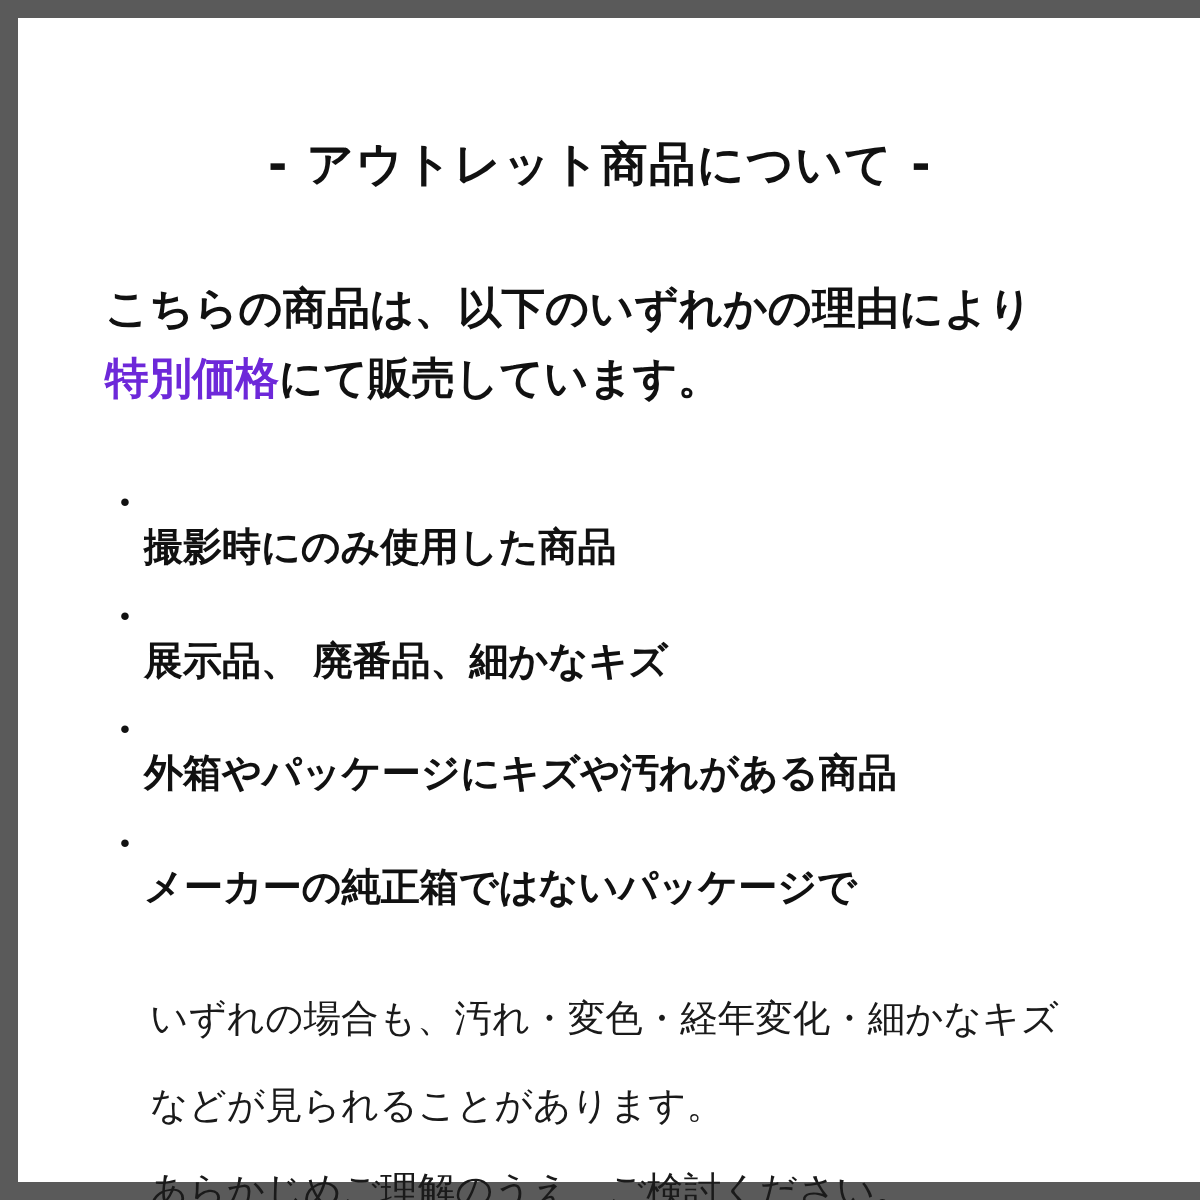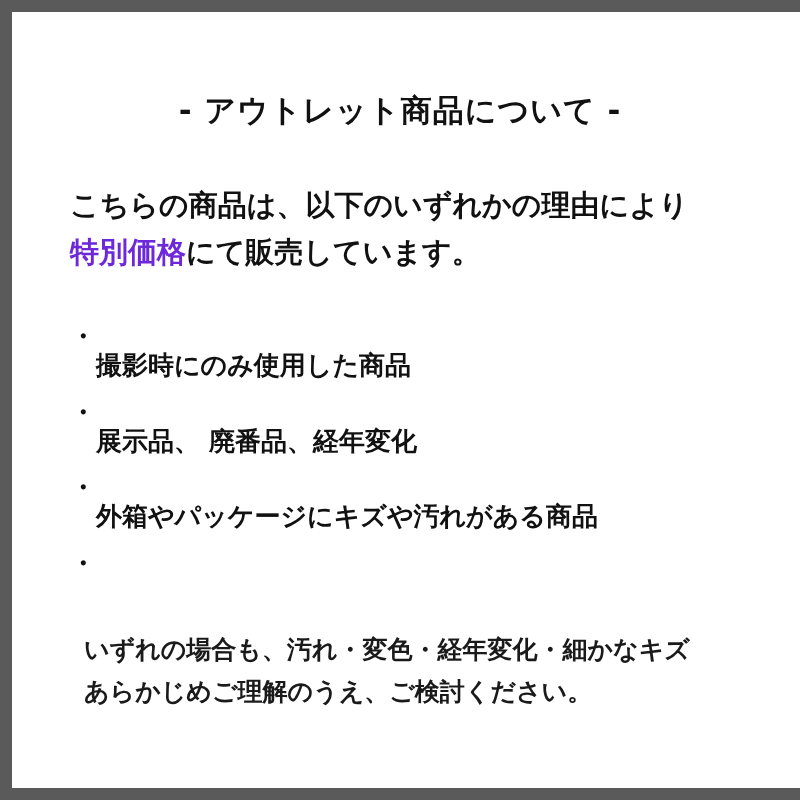--- a/index.html
+++ b/index.html
@@ -83,22 +83,21 @@
   .footnote {
     margin-top: 46px;
     padding-left: 72px;
     padding-right: 30px;
     font-size: 25px;
     color: #1a1a1a;
     line-height: 1.66;
     font-weight: normal;
   }
   .footnote p {
-    margin: 0;
-    font-weight: bold;
+    margin: 16px;
   }
 </style>
 </head>
 <body>
 
 <div class="frame">
   <div class="inner">
 
     <div class="title">- アウトレット商品について -</div>
 
@@ -112,38 +111,40 @@
       <div class="bullet">
         <span class="dot">・</span>
         <span class="btext">
           <span>撮影時にのみ使用した商品</span>
         </span>
       </div>
 
       <div class="bullet">
         <span class="dot">・</span>
         <span class="btext">
-          <span>展示品、 廃番品、経年変化</span>
+          <span>展示品、 廃番品、細かなキズ</span>
         </span>
       </div>
 
       <div class="bullet">
         <span class="dot">・</span>
         <span class="btext">
           <span>外箱やパッケージにキズや汚れがある商品</span>
         </span>
       </div>
 
       <div class="bullet">
         <span class="dot">・</span>
         <span class="btext">
+          <span>メーカーの純正箱ではないパッケージで</span>
         </span>
       </div>
 
     </div>
 
     <div class="footnote">
       <p>いずれの場合も、汚れ・変色・経年変化・細かなキズ</p>
+      <p>などが見られることがあります。</p>
       <p>あらかじめご理解のうえ、ご検討ください。</p>
     </div>
 
   </div>
 </div>
 
 </body></html>

